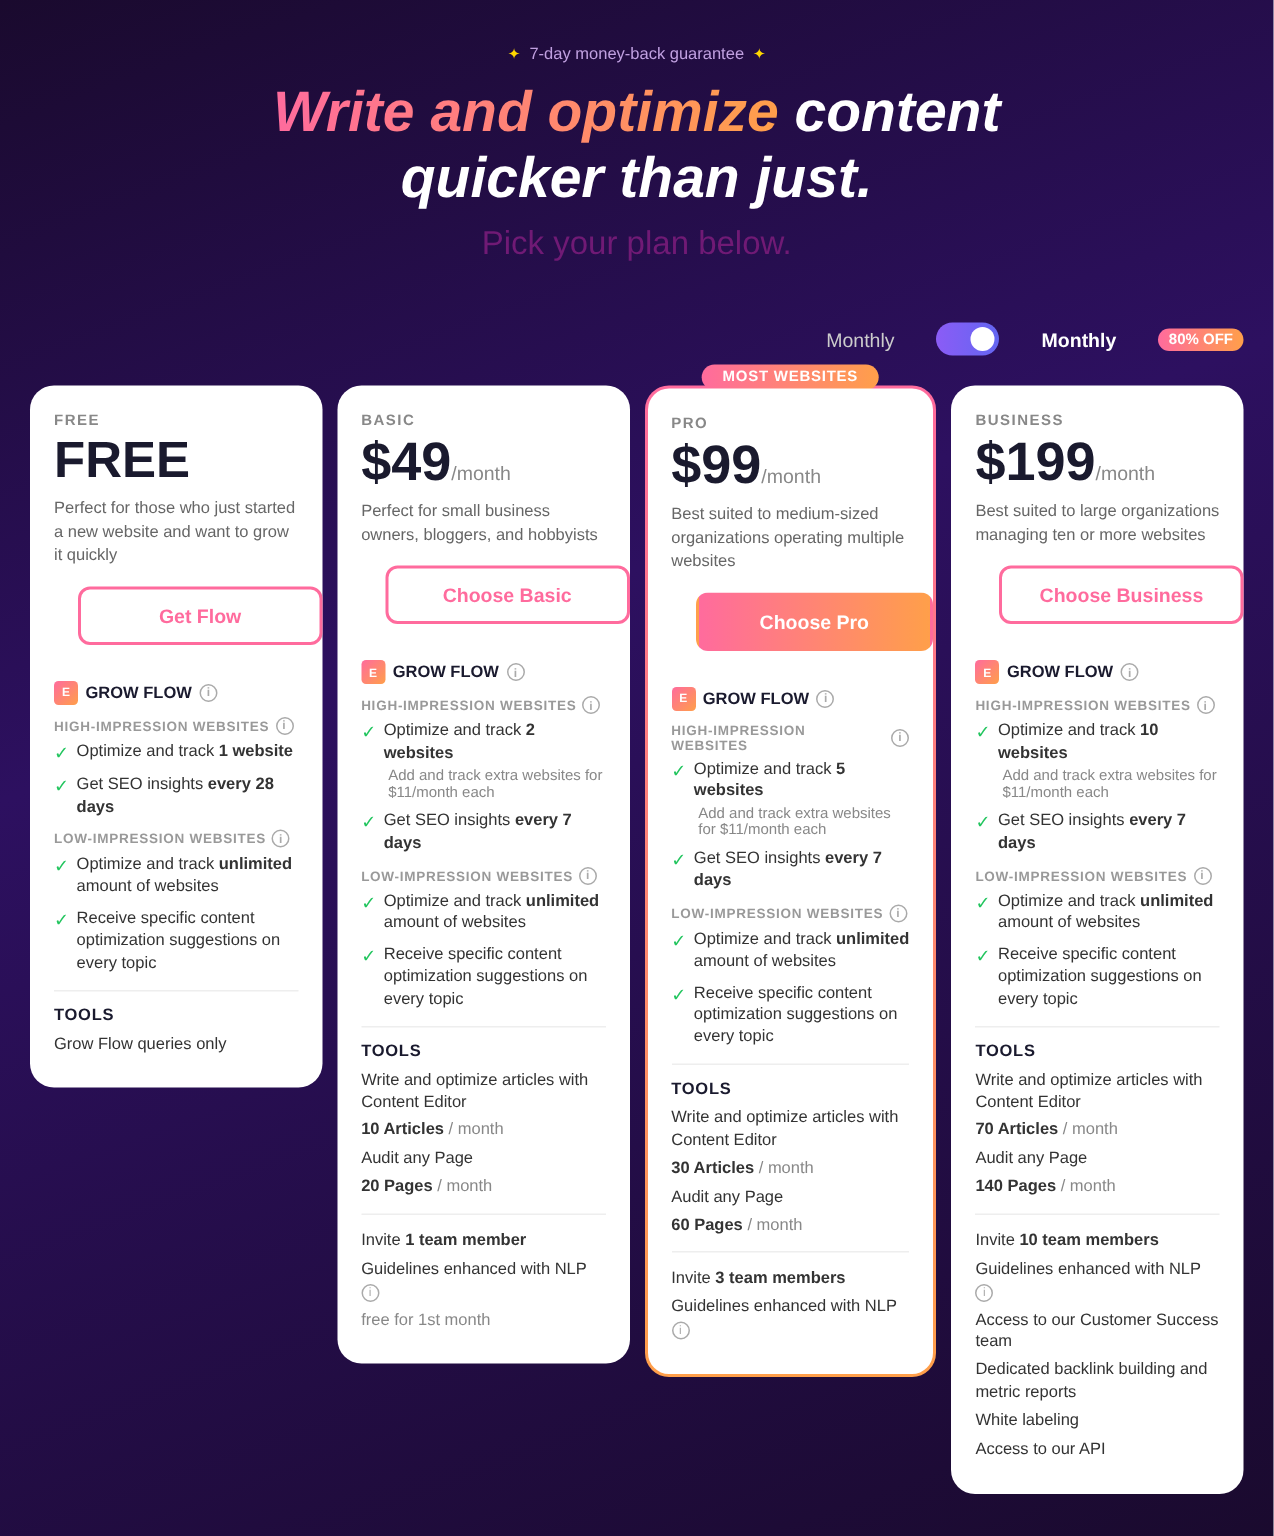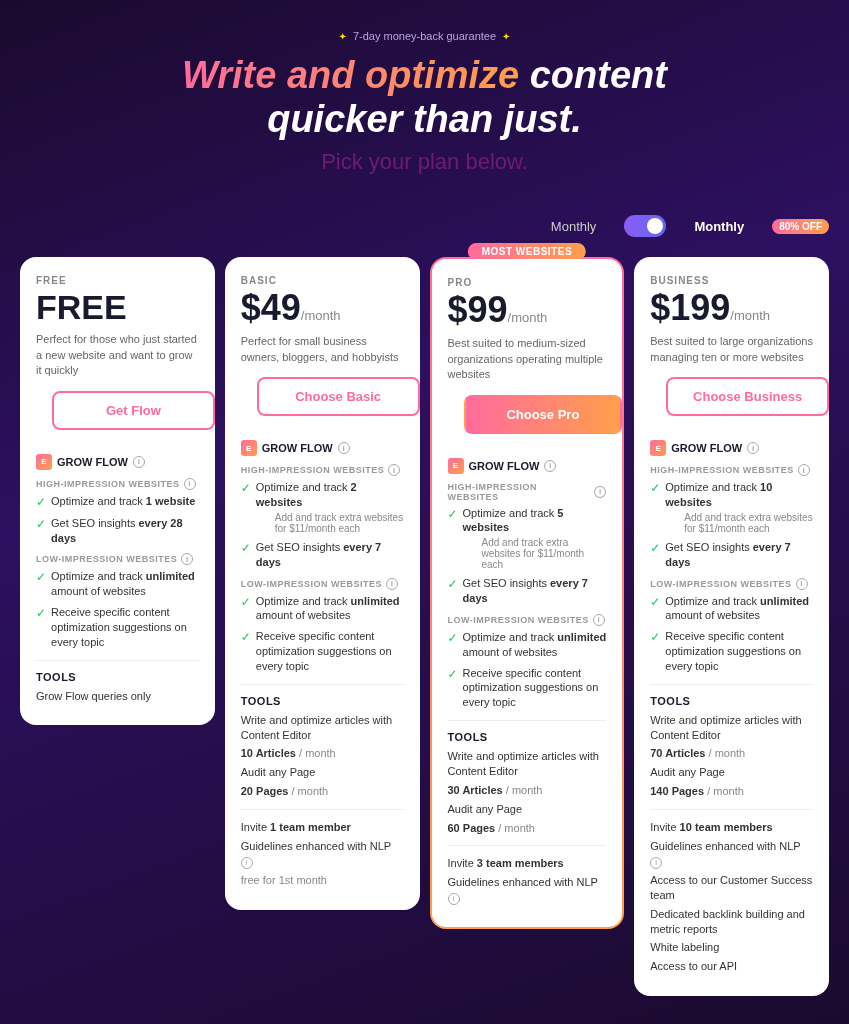--- a/index.html
+++ b/index.html
@@ -221,21 +221,21 @@
     .check-icon {
       color: #22c55e;
       font-size: 12px;
       flex-shrink: 0;
       margin-top: 0px;
     }
     .feature-item strong { font-weight: 700; }
     .feature-note {
       font-size: 10px;
       color: #888;
-      margin-left: 34px;
+      margin-left: 18px;
       margin-bottom: 6px;
       margin-top: -4px;
     }
     .divider {
       border: none;
       border-top: 1px solid #eee;
       margin: 10px 0;
     }
     .tools-section-header {
       font-size: 11px;

